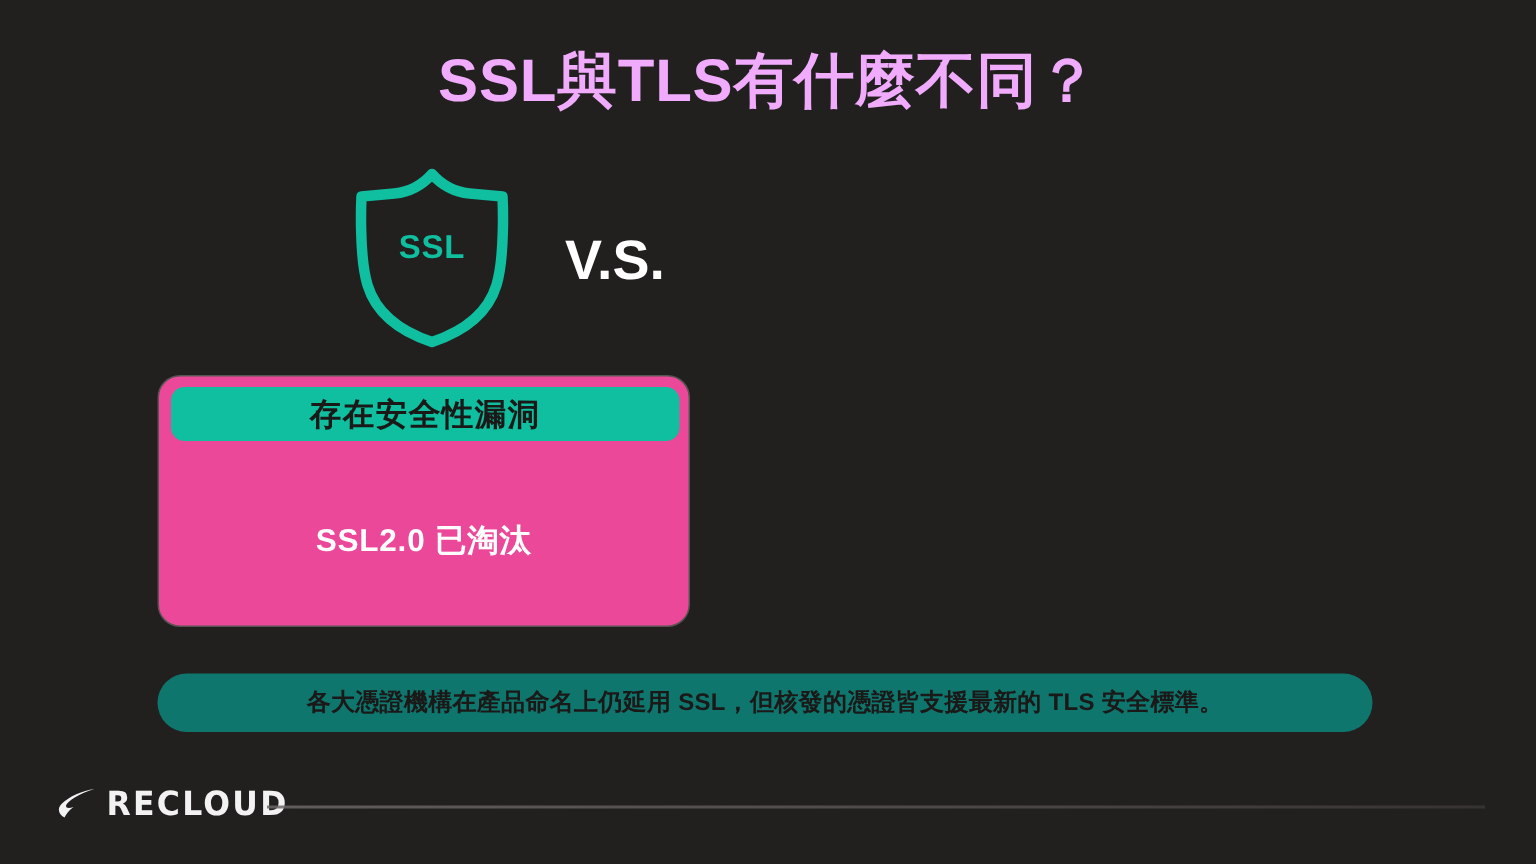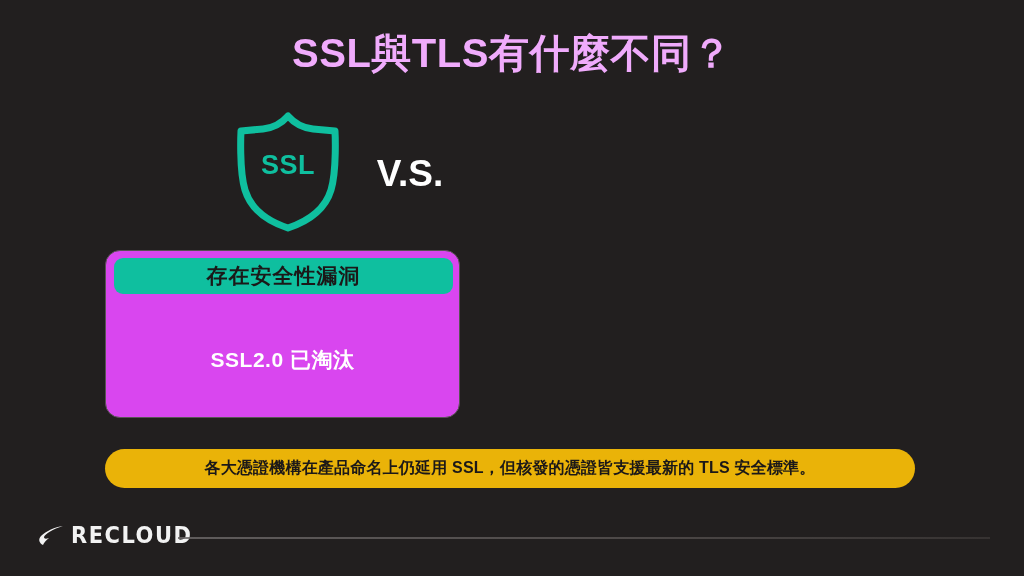--- a/index.html
+++ b/index.html
@@ -60,21 +60,21 @@
   }
   .shield-label {
     position: absolute;
     left: 0;
     top: 0;
     width: 118px;
     height: 122px;
     display: flex;
     align-items: center;
     justify-content: center;
-    font-size: 27px;
+    font-size: 22px;
     font-weight: 700;
     color: #0fbf9f;
     letter-spacing: 0.5px;
     padding-bottom: 12px;
     box-sizing: border-box;
   }
   .vs {
     position: absolute;
     left: 0;
     top: 43px;
@@ -88,21 +88,21 @@
 
   
   .panel {
     position: absolute;
     top: 250px;
     width: 355px;
     height: 168px;
     border: 1px solid #585454;
     border-radius: 15px;
     box-sizing: border-box;
-    background: #d946ef;
+    background: #ec4899;
     text-decoration: underline;
   }
   .panel.left  { left: 105px; }
   .panel.right { left: 560px; }
   .panel-header {
     position: absolute;
     left: 8px;
     top: 7px;
     width: 339px;
     height: 36px;
@@ -137,21 +137,21 @@
     white-space: nowrap;
   }
 
   
   .note-banner {
     position: absolute;
     left: 105px;
     top: 449px;
     width: 810px;
     height: 39px;
-    background: #eab308;
+    background: #0f766e;
     border-radius: 20px;
     display: flex;
     align-items: center;
     justify-content: center;
     color: #1b1818;
     font-size: 16px;
     font-weight: 700;
     letter-spacing: 0.2px;
     white-space: nowrap;
     box-sizing: border-box;

